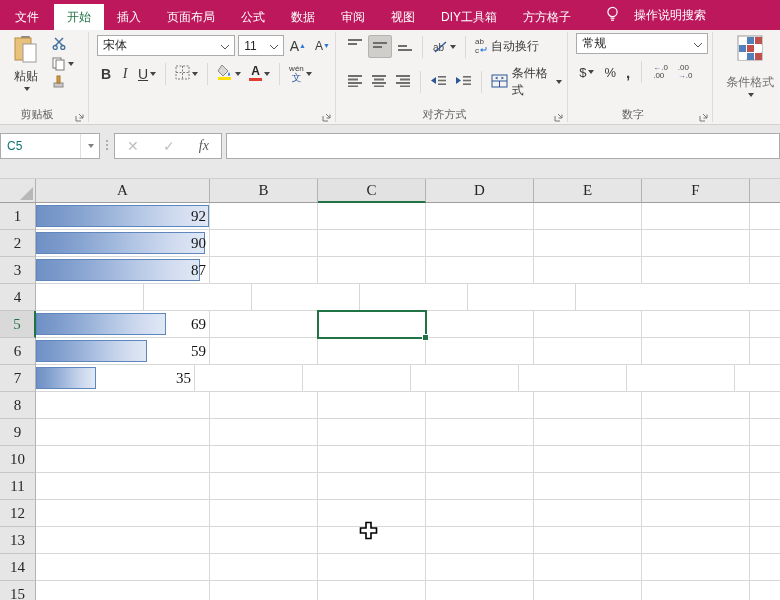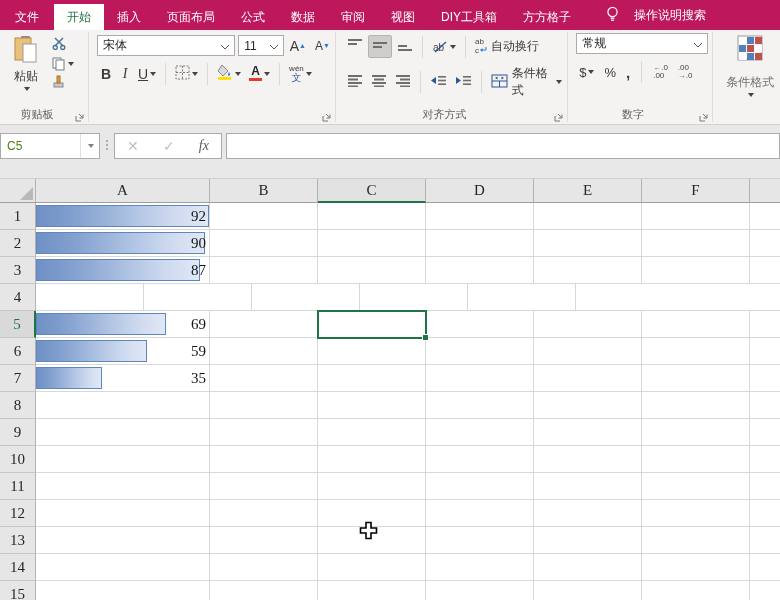--- a/index.html
+++ b/index.html
@@ -27,21 +27,21 @@
   .combo { background:#fff; border:1px solid #ababab; height:21px; display:flex; align-items:center; padding-left:5px; color:#262626; }
   .combo .chev { margin-left:auto; padding:0 4px; }
   .minisep { width:1px; height:22px; background:#d9d9d9; margin:0 4px; }
 
   
   .paste-big { display:flex; flex-direction:column; align-items:center; width:44px; margin-top:2px; }
   .clip-col { display:flex; flex-direction:column; justify-content:flex-start; gap:4px; margin:4px 2px 0 4px; }
 
   
   .fbar { height:53px; background:#e8e8e8; display:flex; align-items:flex-start; padding:8px 0 0 0; }
-  .namebox { width:100px; height:26px; background:#fff; border:1px solid #ababab; display:flex; align-items:center; padding-left:6px; color:#4d7c0f;gap:8px; }
+  .namebox { width:100px; height:26px; background:#fff; border:1px solid #ababab; display:flex; align-items:center; padding-left:6px; color:#0f766e;gap:8px; }
   .namebox .nbchev { margin-left:auto; border-left:1px solid #e0e0e0; align-self:stretch; display:flex; align-items:center; padding:0 5px; }
   .vdots { width:14px; display:flex; flex-direction:column; align-items:center; gap:2px; padding-top:7px; }
   .vdots i { width:2px; height:2px; background:#9a9a9a; border-radius:50%; }
   .fxbox { width:108px; height:26px; background:#fff; border:1px solid #ababab; display:flex; align-items:center; justify-content:space-around; }
   .fxbox .x { color:#c0c0c0; font-size:14px; }
   .fxbox .ok { color:#c0c0c0; font-size:14px; }
   .fxbox .fx { color:#595959; font-family:"Liberation Serif", serif; font-style:italic; font-size:14px; }
   .finput { flex:1; height:26px; background:#fff; border:1px solid #ababab; margin-left:4px; }
 
   
@@ -481,21 +481,21 @@
         </div>
         <div class="cell" style="width: 108px;"></div>
         <div class="cell" style="width: 108px;"></div>
         <div class="cell" style="width: 108px;"></div>
         <div class="cell" style="width: 108px;"></div>
         <div class="cell" style="width: 108px;"></div>
         <div class="cell fill"></div>
       </div>
       <div class="grow">
         <div class="row-h">7</div>
-        <div class="cell" style="width: 174px;">
+        <div class="cell" style="width: 159px;">
           <div class="dbar" style="width: 38.0435%;"></div>
           <span class="dval">35</span>
         </div>
         <div class="cell" style="width: 108px;"></div>
         <div class="cell" style="width: 108px;"></div>
         <div class="cell" style="width: 108px;"></div>
         <div class="cell" style="width: 108px;"></div>
         <div class="cell" style="width: 108px;"></div>
         <div class="cell fill"></div>
       </div>

